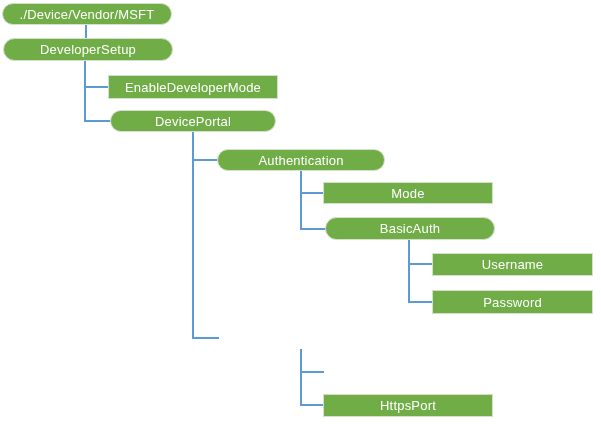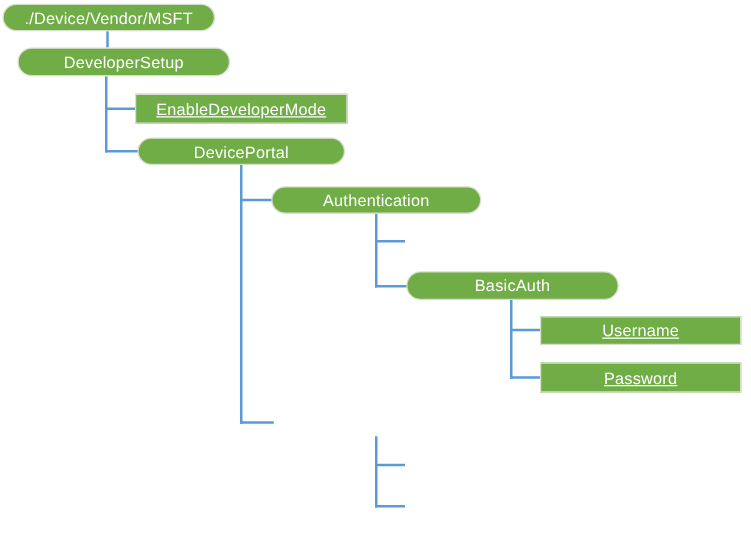--- a/index.html
+++ b/index.html
@@ -17,21 +17,21 @@
     border:1.5px solid #D6DFCC;
     color:#ffffff;
     font-size:13px;
     display:flex;
     align-items:center;
     justify-content:center;
     white-space:nowrap;
     letter-spacing:0.2px;
   }
   .pill { border-radius:12px; }
-  .leaf { border-radius:0;text-decoration:underline; }
+  .leaf { border-radius:0; }
   .conn {
     position:absolute;
     background:#5B9BD5;
   }
   .v { width:2px; }
   .h { height:2px; }
 </style>
 </head>
 <body>
 
@@ -54,31 +54,33 @@
   <div class="conn v" style="left:408px;top:240px;height:63px"></div>
   <div class="conn h" style="left:408px;top:263px;width:25px"></div>
   <div class="conn h" style="left:408px;top:301px;width:25px"></div>
 
   <div class="conn v" style="left:300px;top:349px;height:57px"></div>
   <div class="conn h" style="left:300px;top:371px;width:24px"></div>
   <div class="conn h" style="left:300px;top:404px;width:24px"></div>
 
   <div class="node pill" style="left:2px;top:3px;width:170px;height:22px">./Device/Vendor/MSFT</div>
 
-  <div class="node pill" style="left:14px;top:38px;width:170px;height:23px">DeveloperSetup</div>
+  <div class="node pill" style="left:3px;top:38px;width:170px;height:23px">DeveloperSetup</div>
 
   <div class="node leaf" style="left:108px;top:75px;width:170px;height:24px">EnableDeveloperMode</div>
 
   <div class="node pill" style="left:110px;top:110px;width:166px;height:22px">DevicePortal</div>
 
   <div class="node pill" style="left:217px;top:149px;width:168px;height:22px">Authentication</div>
 
+  <div class="node leaf" style="left:323px;top:182px;width:170px;height:22px">Mode</div>
 
   <div class="node pill" style="left:325px;top:217px;width:170px;height:23px">BasicAuth</div>
 
   <div class="node leaf" style="left:432px;top:253px;width:161px;height:23px">Username</div>
 
   <div class="node leaf" style="left:432px;top:290px;width:161px;height:24px">Password</div>
 
 
 
+  <div class="node leaf" style="left:323px;top:394px;width:170px;height:23px">HttpsPort</div>
 
 </div>
 
 </body></html>

